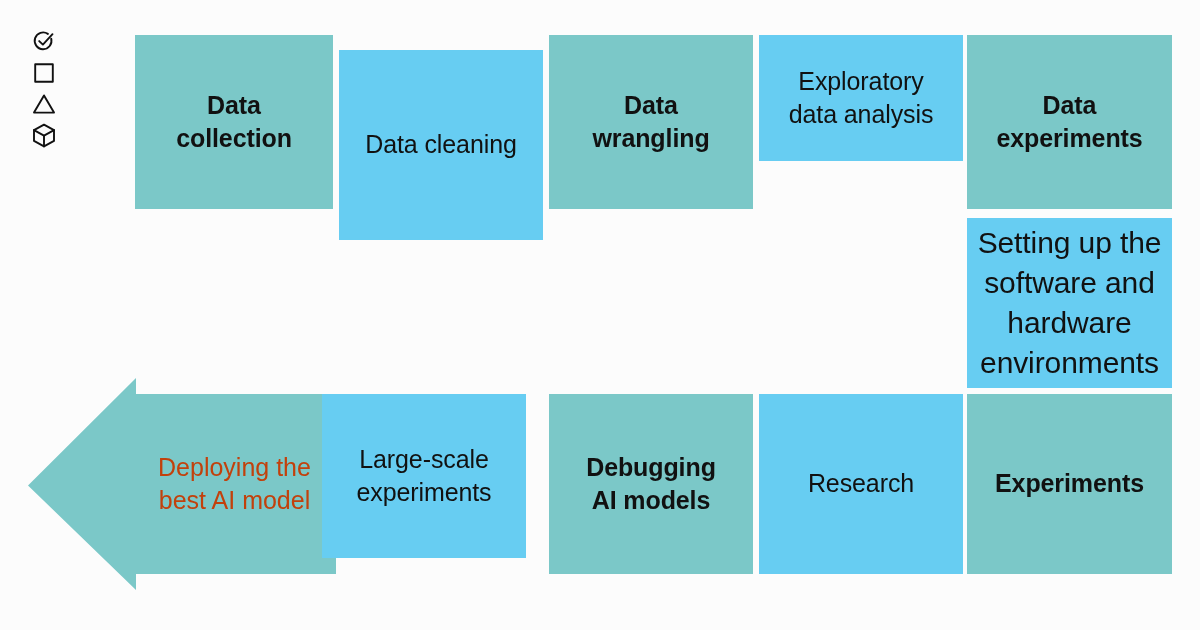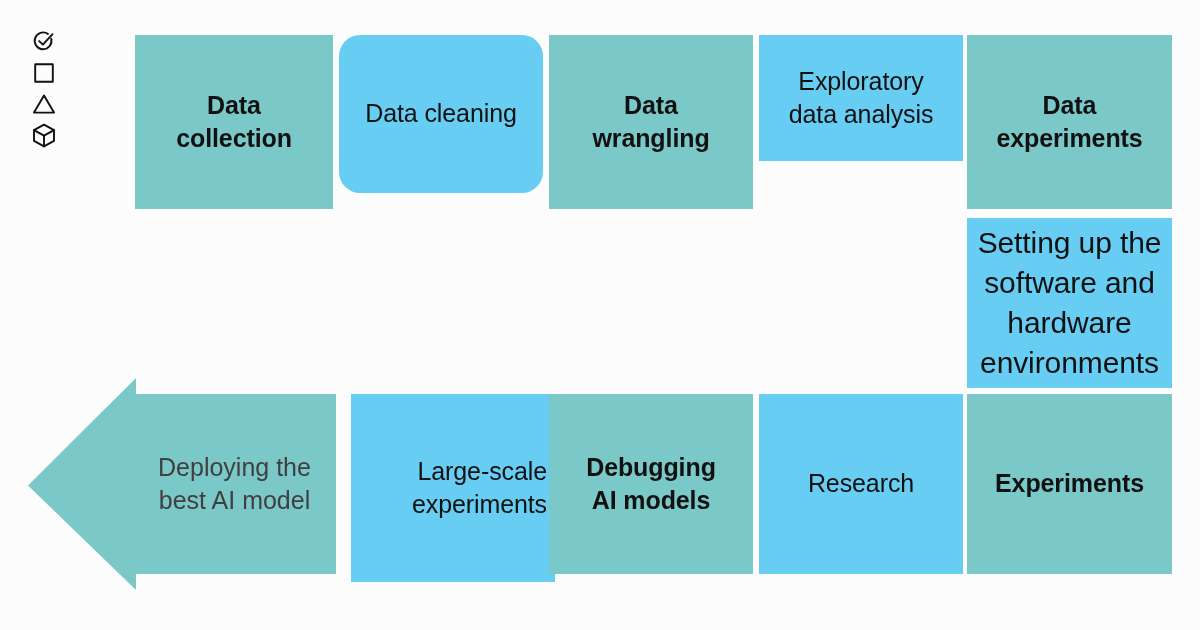--- a/index.html
+++ b/index.html
@@ -78,21 +78,21 @@
   #arrow-label {
     position: absolute;
     left: 136px;
     top: 394px;
     width: 197px;
     height: 180px;
     display: flex;
     align-items: center;
     justify-content: center;
     text-align: center;
-    color: #404040;
+    color: #c2410c;
     font-size: 25px;
     line-height: 1.34;
     padding: 0 6px;
     box-sizing: border-box;
   }
 </style>
 </head>
 <body>
 
 <div id="canvas">
@@ -125,21 +125,21 @@
         <path d="M12 12.6 L12 23.4"></path>
       </svg>
     </div>
 
   </div>
 
   <div class="pbox teal" style="left:135px; top:35px; width:198px; height:174px;">
     <span class="ptext"><span>Data</span><br><span>collection</span></span>
   </div>
 
-  <div class="pbox blue" style="left:339px; top:35px; width:204px; height:158px;border-radius:21px;">
+  <div class="pbox blue" style="left:339px; top:50px; width:204px; height:190px;">
     <span class="ptext">Data cleaning</span>
   </div>
 
   <div class="pbox teal" style="left:549px; top:35px; width:204px; height:174px;">
     <span class="ptext"><span>Data</span><br><span>wrangling</span></span>
   </div>
 
   <div class="pbox blue" style="left:759px; top:35px; width:204px; height:126px;">
     <span class="ptext"><span>Exploratory</span><br><span>data analysis</span></span>
   </div>
@@ -154,21 +154,21 @@
 
   <div id="arrow-shape">
     <svg width="310" height="216" viewBox="0 0 310 216">
       <path d="M2 109.5 L110 2 L110 18 L310 18 L310 198 L110 198 L110 214 Z" fill="#7bc8c8"></path>
     </svg>
   </div>
   <div id="arrow-label">
     <span class="ptext"><span>Deploying the</span><br><span>best AI model</span></span>
   </div>
 
-  <div class="pbox blue" style="left:351px; top:394px; width:204px; height:188px;text-align:right;">
+  <div class="pbox blue" style="left:322px; top:394px; width:204px; height:164px;">
     <span class="ptext"><span>Large-scale</span><br><span>experiments</span></span>
   </div>
 
   <div class="pbox teal" style="left:549px; top:394px; width:204px; height:180px;">
     <span class="ptext"><span>Debugging</span><br><span>AI models</span></span>
   </div>
 
   <div class="pbox blue" style="left:759px; top:394px; width:204px; height:180px;">
     <span class="ptext">Research</span>
   </div>

